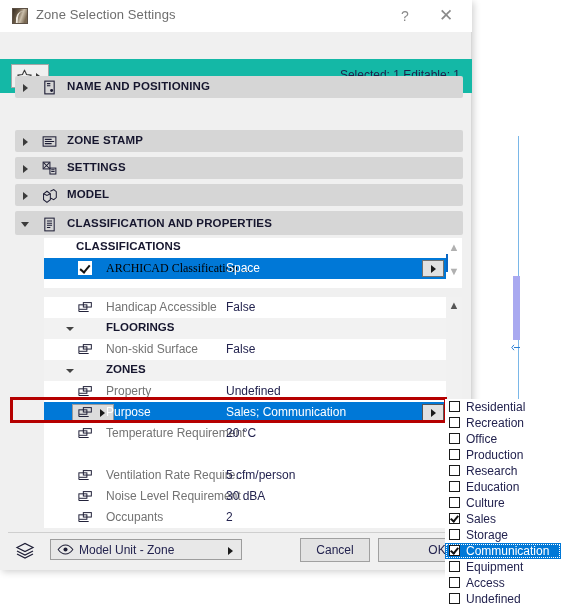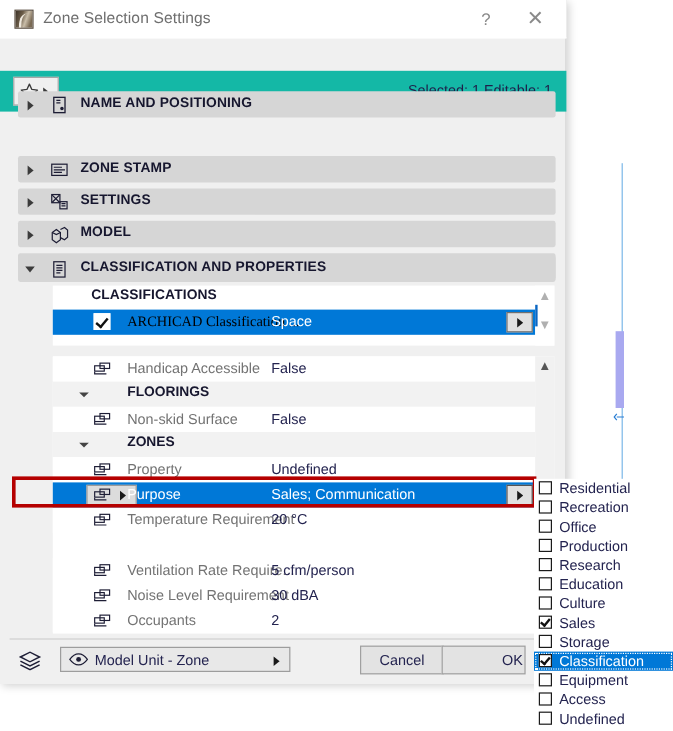--- a/index.html
+++ b/index.html
@@ -404,21 +404,21 @@
     background: #e3e3e3;
     border: 1px solid #a0a0a0;
     box-sizing: border-box;
     font-size: 12px;
     color: #23234f;
     text-align: center;
     line-height: 22px;
     font-family: "Liberation Sans", sans-serif;
   }
   .btn-cancel { left: 292px; width: 70px; }
-  .btn-ok     { left: 360px; width: 70px; padding-left: 48px; }
+  .btn-ok     { left: 370px; width: 70px; padding-left: 48px; }
 
   
   .canvas-line {
     position: absolute;
     left: 518px; top: 136px;
     width: 1px; height: 470px;
     background: #7ab7e8;
   }
   .canvas-thumb {
     position: absolute;
@@ -778,21 +778,21 @@
   <div class="popitem">
     <span class="pbox on"></span>
     <span class="plabel">Sales</span>
   </div>
   <div class="popitem">
     <span class="pbox"></span>
     <span class="plabel">Storage</span>
   </div>
   <div class="popitem hi">
     <span class="pbox on"></span>
-    <span class="plabel">Classification</span>
+    <span class="plabel">Communication</span>
   </div>
   <div class="popitem">
     <span class="pbox"></span>
     <span class="plabel">Equipment</span>
   </div>
   <div class="popitem">
     <span class="pbox"></span>
     <span class="plabel">Access</span>
   </div>
   <div class="popitem">

